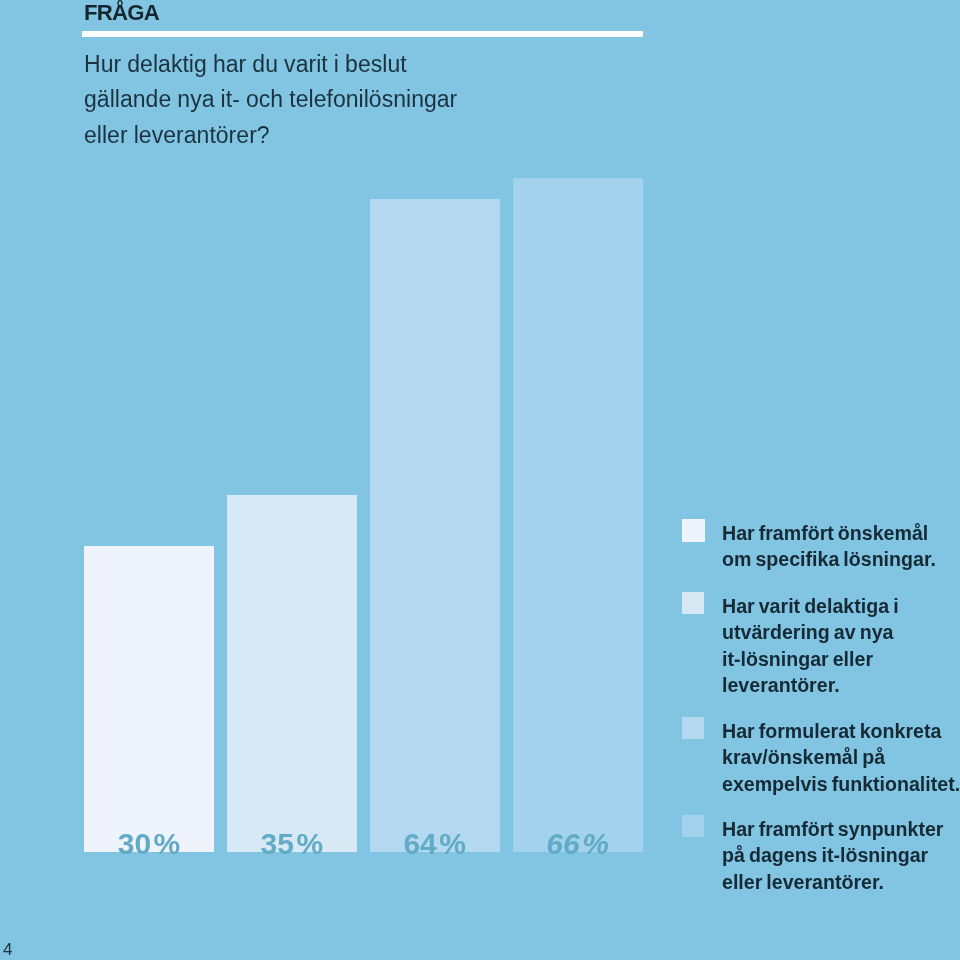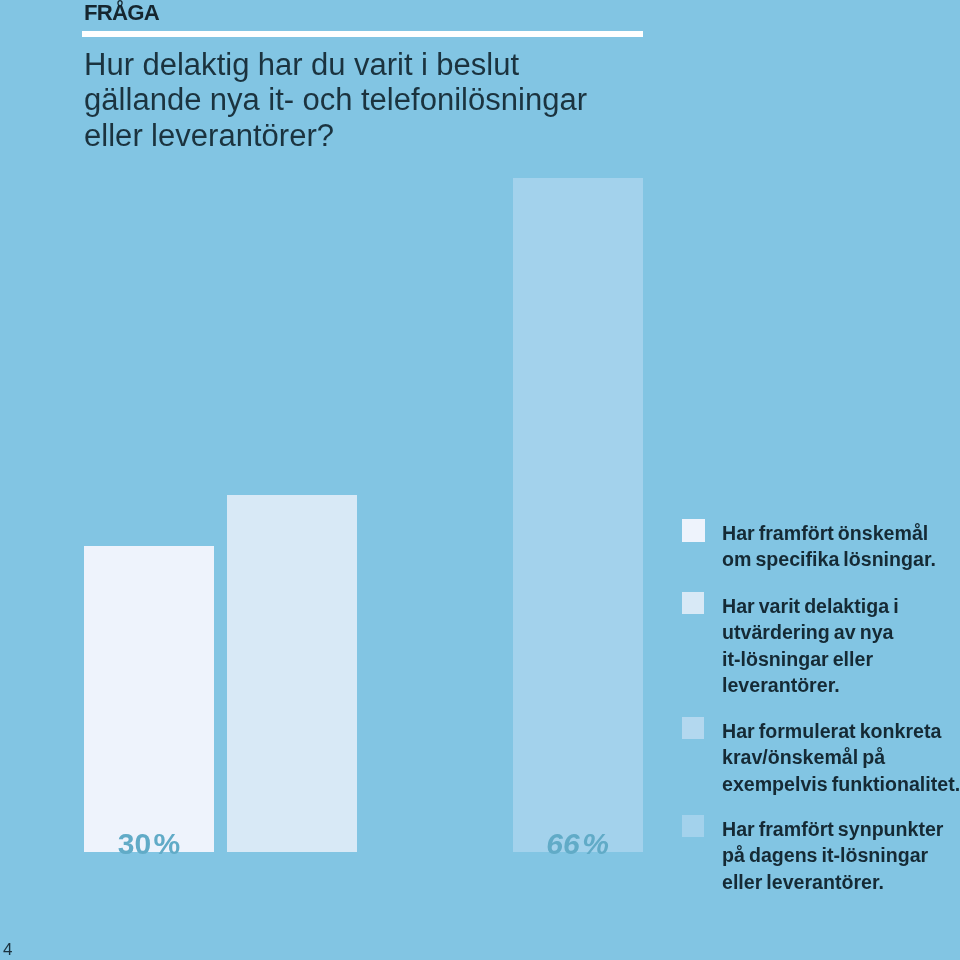--- a/index.html
+++ b/index.html
@@ -7,21 +7,21 @@
   body{width:960px;height:960px;overflow:hidden;
        font-family:"Liberation Sans",sans-serif;
        -webkit-font-smoothing:antialiased;}
 
   .page{position:relative;width:960px;height:960px;background:#82c5e3;}
 
   
   .kicker{position:absolute;left:84px;top:2px;font-size:22.2px;font-weight:bold;
           letter-spacing:-0.75px;line-height:22px;color:#15262f;white-space:nowrap;}
   .rule{position:absolute;left:82px;top:30.5px;width:561px;height:6px;background:#ffffff;}
-  .question{position:absolute;left:84px;top:47px;font-size:31px;line-height:35.3px;
+  .question{position:absolute;left:84px;top:47px;font-size:23px;line-height:35.3px;
             font-weight:400;letter-spacing:0.03px;word-spacing:-0.3px;color:#1b333f;white-space:pre-line;}
 
   
   .plot{position:absolute;left:0;top:0;width:960px;height:960px;}
   .bar-col{position:absolute;width:130px;top:0;height:924px;}
   .bar{position:absolute;left:0;width:130px;bottom:72px;}
   .pct{position:absolute;left:0;width:130px;top:827px;text-align:center;
        font-size:30px;font-weight:bold;letter-spacing:0;color:#61abc7;}
 
   
@@ -51,22 +51,27 @@
 
   <div class="plot">
 
     <div class="bar-col" style="left: 84px; width: 130px;">
       <div class="bar" style="height: 306.33px; width: 130px; bottom: 72px; background: rgb(238, 243, 252);"></div>
       <div class="pct" style="width: 130px; color: rgb(97, 171, 199);">30 %</div>
     </div>
 
     <div class="bar-col" style="left: 226.85px; width: 130px;">
       <div class="bar" style="height: 357.385px; width: 130px; bottom: 72px; background: rgb(216, 233, 246);"></div>
+      <div class="pct" style="width: 130px; color: rgb(97, 171, 199);">35 %</div>
     </div>
 
+    <div class="bar-col" style="left: 369.7px; width: 130px;">
+      <div class="bar" style="height: 653.504px; width: 130px; bottom: 72px; background: rgb(179, 216, 239);"></div>
+      <div class="pct" style="width: 130px; color: rgb(97, 171, 199);">64 %</div>
+    </div>
 
     <div class="bar-col" style="left: 512.55px; width: 130px;">
       <div class="bar" style="height: 673.926px; width: 130px; bottom: 72px; background: rgb(163, 210, 236);"></div>
       <div class="pct" style="width: 130px; color: rgb(97, 171, 199); font-style: italic;">66 %</div>
     </div>
 
   </div>
 
   <div class="legend">
 

